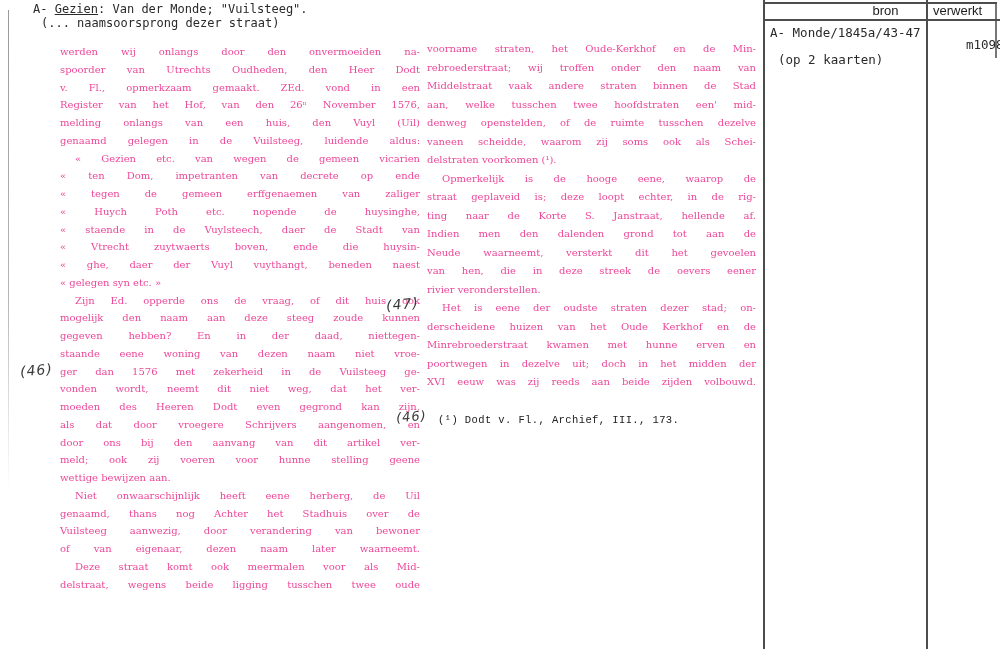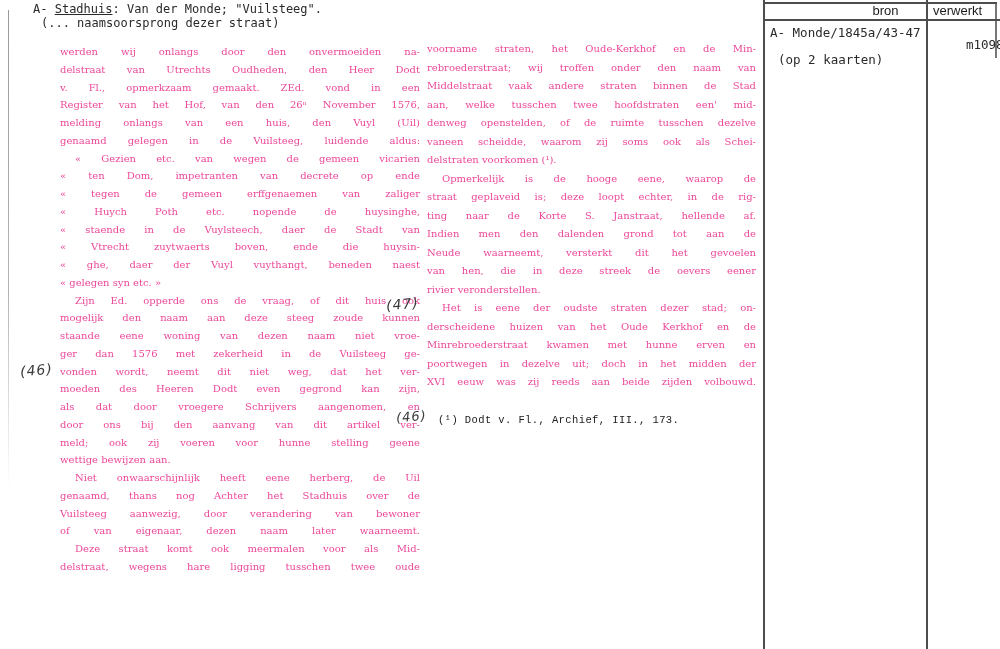--- a/index.html
+++ b/index.html
@@ -53,55 +53,56 @@
   .sb-verw{left:929px;top:37px;padding-left:37px;}
 </style>
 </head>
 <body>
 
 <div class="page">
 
   <div class="left-rule"></div>
 
   <div class="tw tw-header">
-    <div><span>A- </span><span class="u">Stadhuis</span><span>: Van der Monde; "Vuilsteeg".</span></div>
+    <div><span>A- </span><span class="u">Gezien</span><span>: Van der Monde; "Vuilsteeg".</span></div>
     <div class="l2">(... naamsoorsprong dezer straat)</div>
   </div>
 
   <div class="col col-left">
       <div class="line">werden wij onlangs door den onvermoeiden na-</div>
-      <div class="line">delstraat van Utrechts Oudheden, den Heer Dodt</div>
+      <div class="line">spoorder van Utrechts Oudheden, den Heer Dodt</div>
       <div class="line">v. Fl., opmerkzaam gemaakt.  ZEd. vond in een</div>
       <div class="line">Register van het Hof, van den 26ⁿ November 1576,</div>
       <div class="line">melding onlangs van een huis, den Vuyl (Uil)</div>
       <div class="line">genaamd gelegen in de Vuilsteeg, luidende aldus:</div>
       <div class="line ind">« Gezien etc. van wegen de gemeen vicarien</div>
       <div class="line">« ten Dom, impetranten van decrete op ende</div>
       <div class="line">« tegen de gemeen erffgenaemen van zaliger</div>
       <div class="line">« Huych Poth etc. nopende de huysinghe,</div>
       <div class="line">« staende in de Vuylsteech, daer de Stadt van</div>
       <div class="line">« Vtrecht zuytwaerts boven, ende die huysin-</div>
       <div class="line">« ghe, daer der Vuyl vuythangt, beneden naest</div>
       <div class="line nj">« gelegen syn etc. »</div>
       <div class="line ind">Zijn Ed. opperde ons de vraag, of dit huis ook</div>
       <div class="line">mogelijk den naam aan deze steeg zoude kunnen</div>
+      <div class="line">gegeven hebben?  En in der daad, niettegen-</div>
       <div class="line">staande eene woning van dezen naam niet vroe-</div>
       <div class="line">ger dan 1576 met zekerheid in de Vuilsteeg ge-</div>
       <div class="line">vonden wordt, neemt dit niet weg, dat het ver-</div>
       <div class="line">moeden des Heeren Dodt even gegrond kan zijn,</div>
       <div class="line">als dat door vroegere Schrijvers aangenomen, en</div>
       <div class="line">door ons bij den aanvang van dit artikel ver-</div>
       <div class="line">meld; ook zij voeren voor hunne stelling geene</div>
       <div class="line nj">wettige bewijzen aan.</div>
       <div class="line ind">Niet onwaarschijnlijk heeft eene herberg, de Uil</div>
       <div class="line">genaamd, thans nog Achter het Stadhuis over de</div>
       <div class="line">Vuilsteeg aanwezig, door verandering van bewoner</div>
       <div class="line">of van eigenaar, dezen naam later waarneemt.</div>
       <div class="line ind">Deze straat komt ook meermalen voor als Mid-</div>
-      <div class="line">delstraat, wegens hare ligging tusschen twee oude</div>
+      <div class="line">delstraat, wegens beide ligging tusschen twee oude</div>
     </div>
 
   <div class="col col-right">
       <div class="line">voorname straten, het Oude-Kerkhof en de Min-</div>
       <div class="line">rebroederstraat; wij troffen onder den naam van</div>
       <div class="line">Middelstraat vaak andere straten binnen de Stad</div>
       <div class="line">aan, welke tusschen twee hoofdstraten een' mid-</div>
       <div class="line">denweg openstelden, of de ruimte tusschen dezelve</div>
       <div class="line">vaneen scheidde, waarom zij soms ook als Schei-</div>
       <div class="line nj">delstraten voorkomen (¹).</div>

